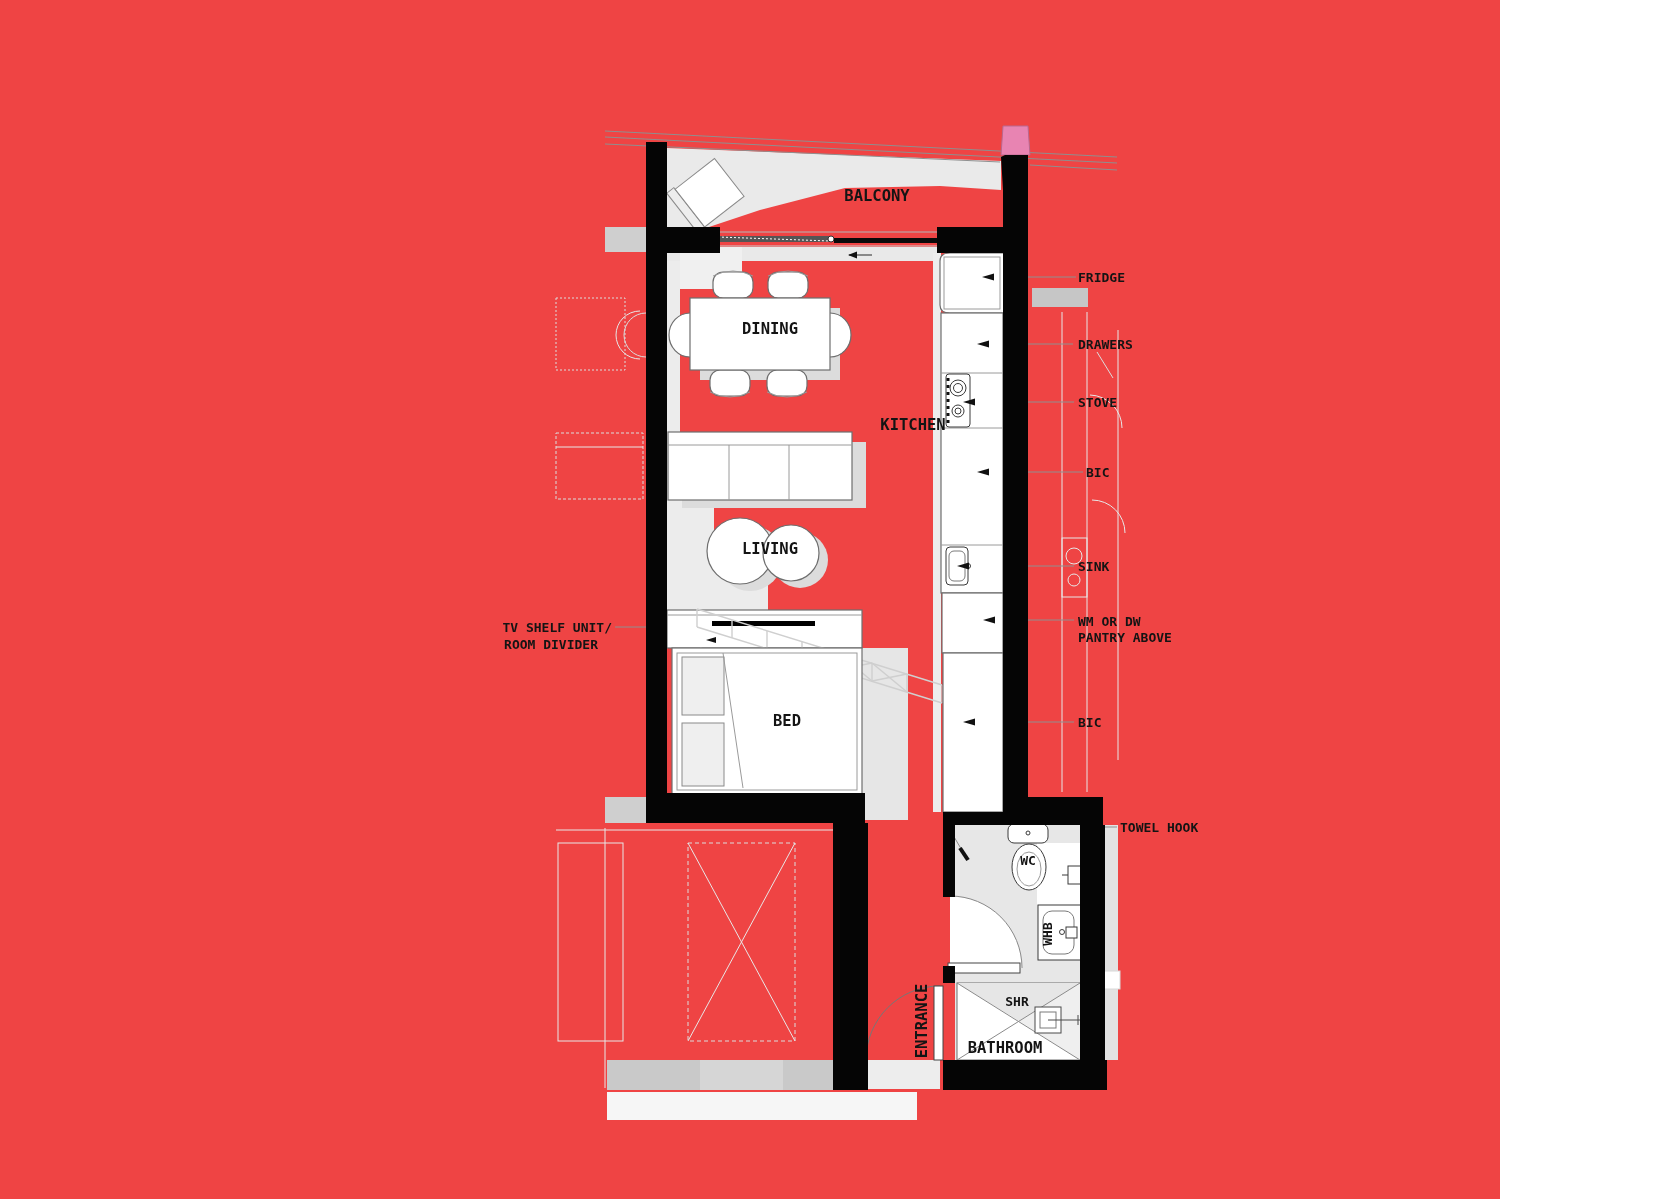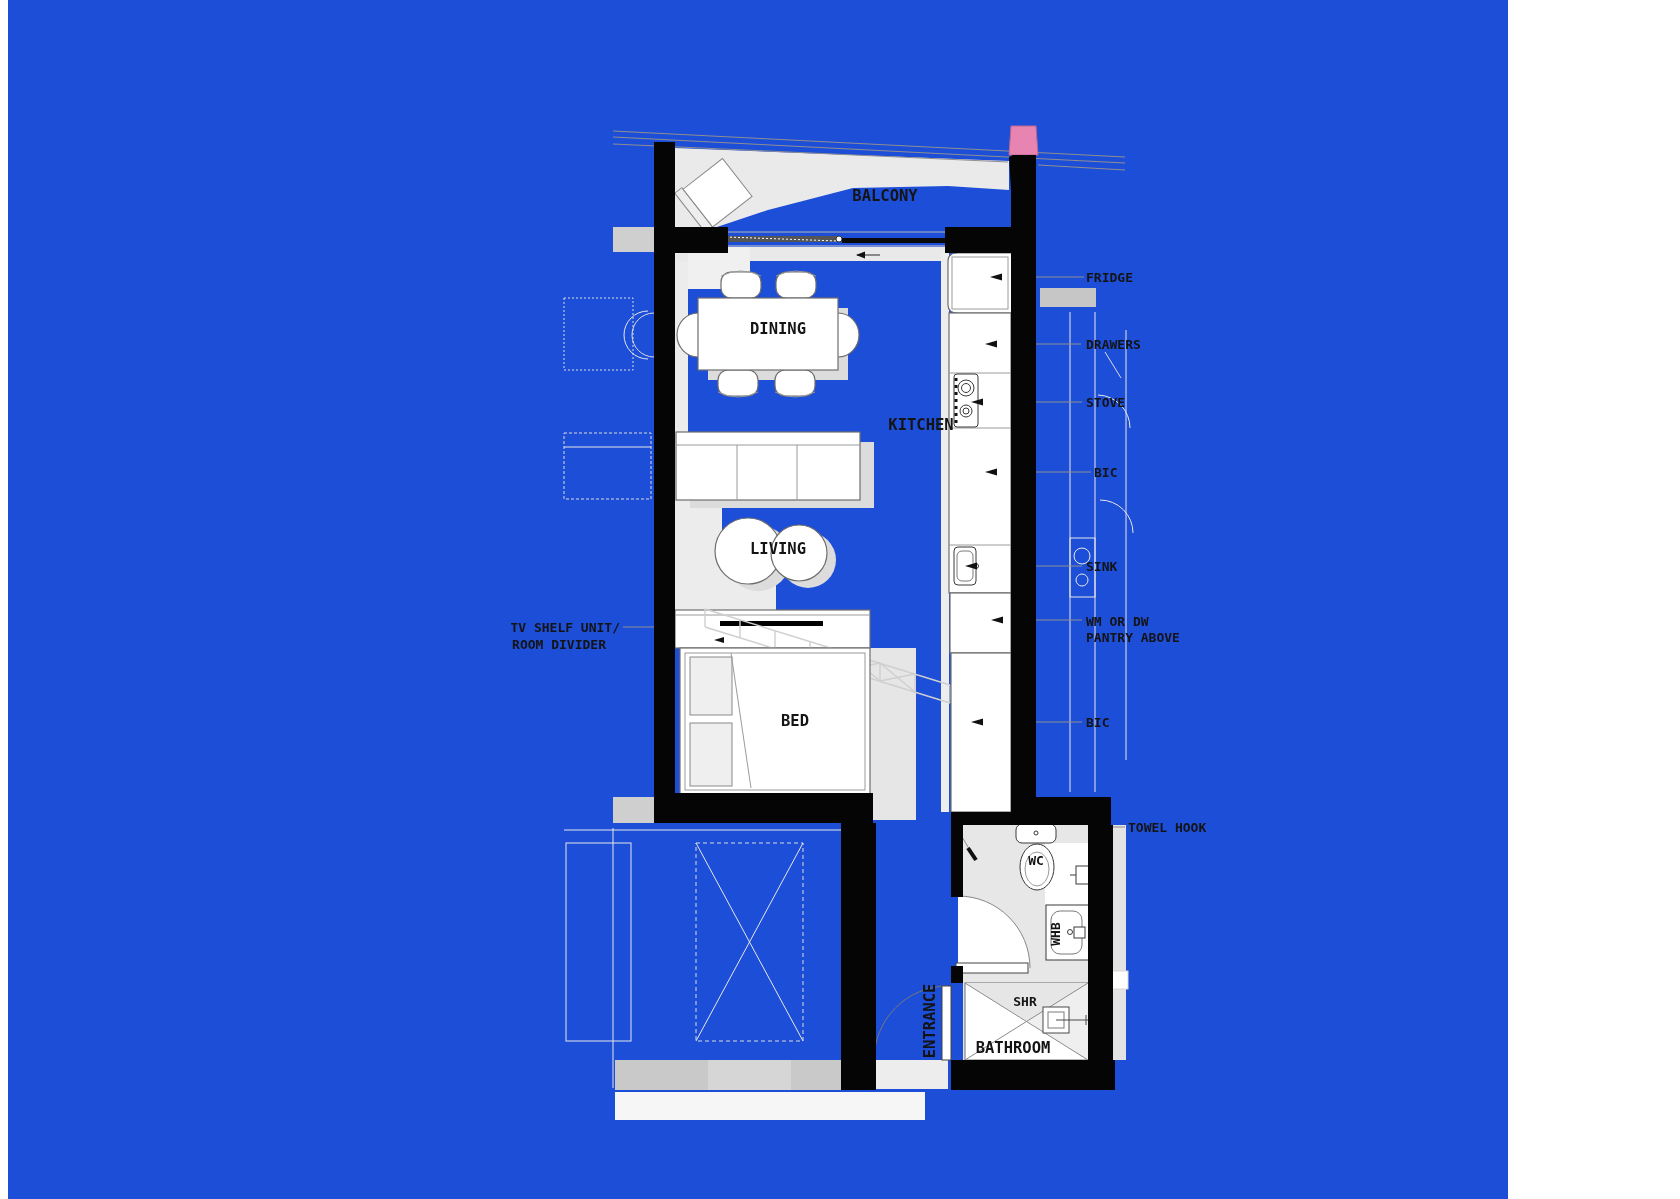--- a/index.html
+++ b/index.html
@@ -1,16 +1,16 @@
 <!DOCTYPE html>
 <html><head>
 <meta charset="utf-8">
 <style>
   html,body{margin:0;padding:0;background:#ffffff;}
-  .stage{position:relative;width:1500px;height:1199px;background:#1d4ed8;overflow:hidden;margin-left:8px;}
+  .stage{position:relative;width:1500px;height:1199px;background:#ef4444;overflow:hidden;}
   svg{display:block;}
   .lbl{font-family:"DejaVu Sans Mono","Liberation Mono",monospace;font-weight:bold;fill:#141414;}
   .room{font-size:15.5px;}
   .callout{font-size:13px;}
   .fixture{font-size:13px;}
   .thin{stroke:#8f8f8f;stroke-width:1;fill:none;}
   .furn{stroke:#6e6e6e;stroke-width:1.2;fill:#ffffff;}
   .furn2{stroke:#9a9a9a;stroke-width:1;fill:none;}
   .faint{stroke:#dcdcdc;stroke-width:1;fill:none;}
   .vfaint{stroke:#e7e7e7;stroke-width:1;fill:none;}

